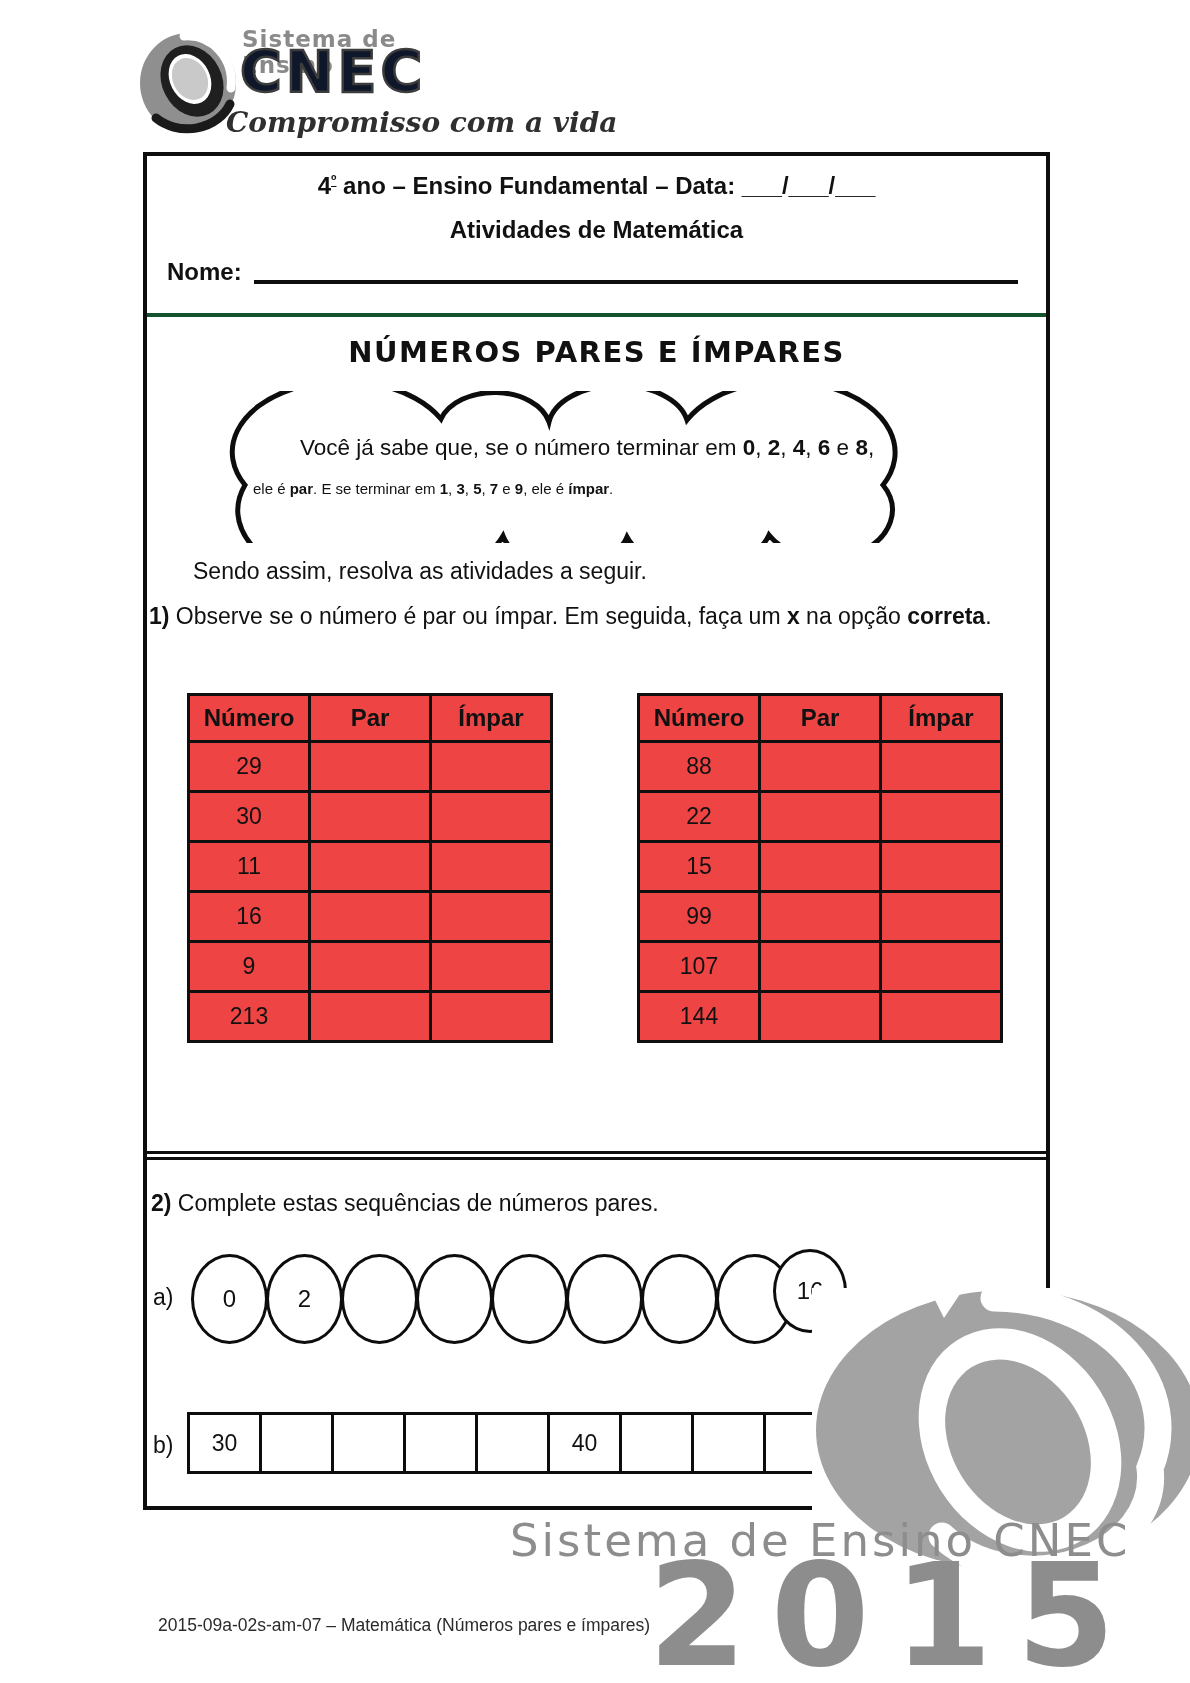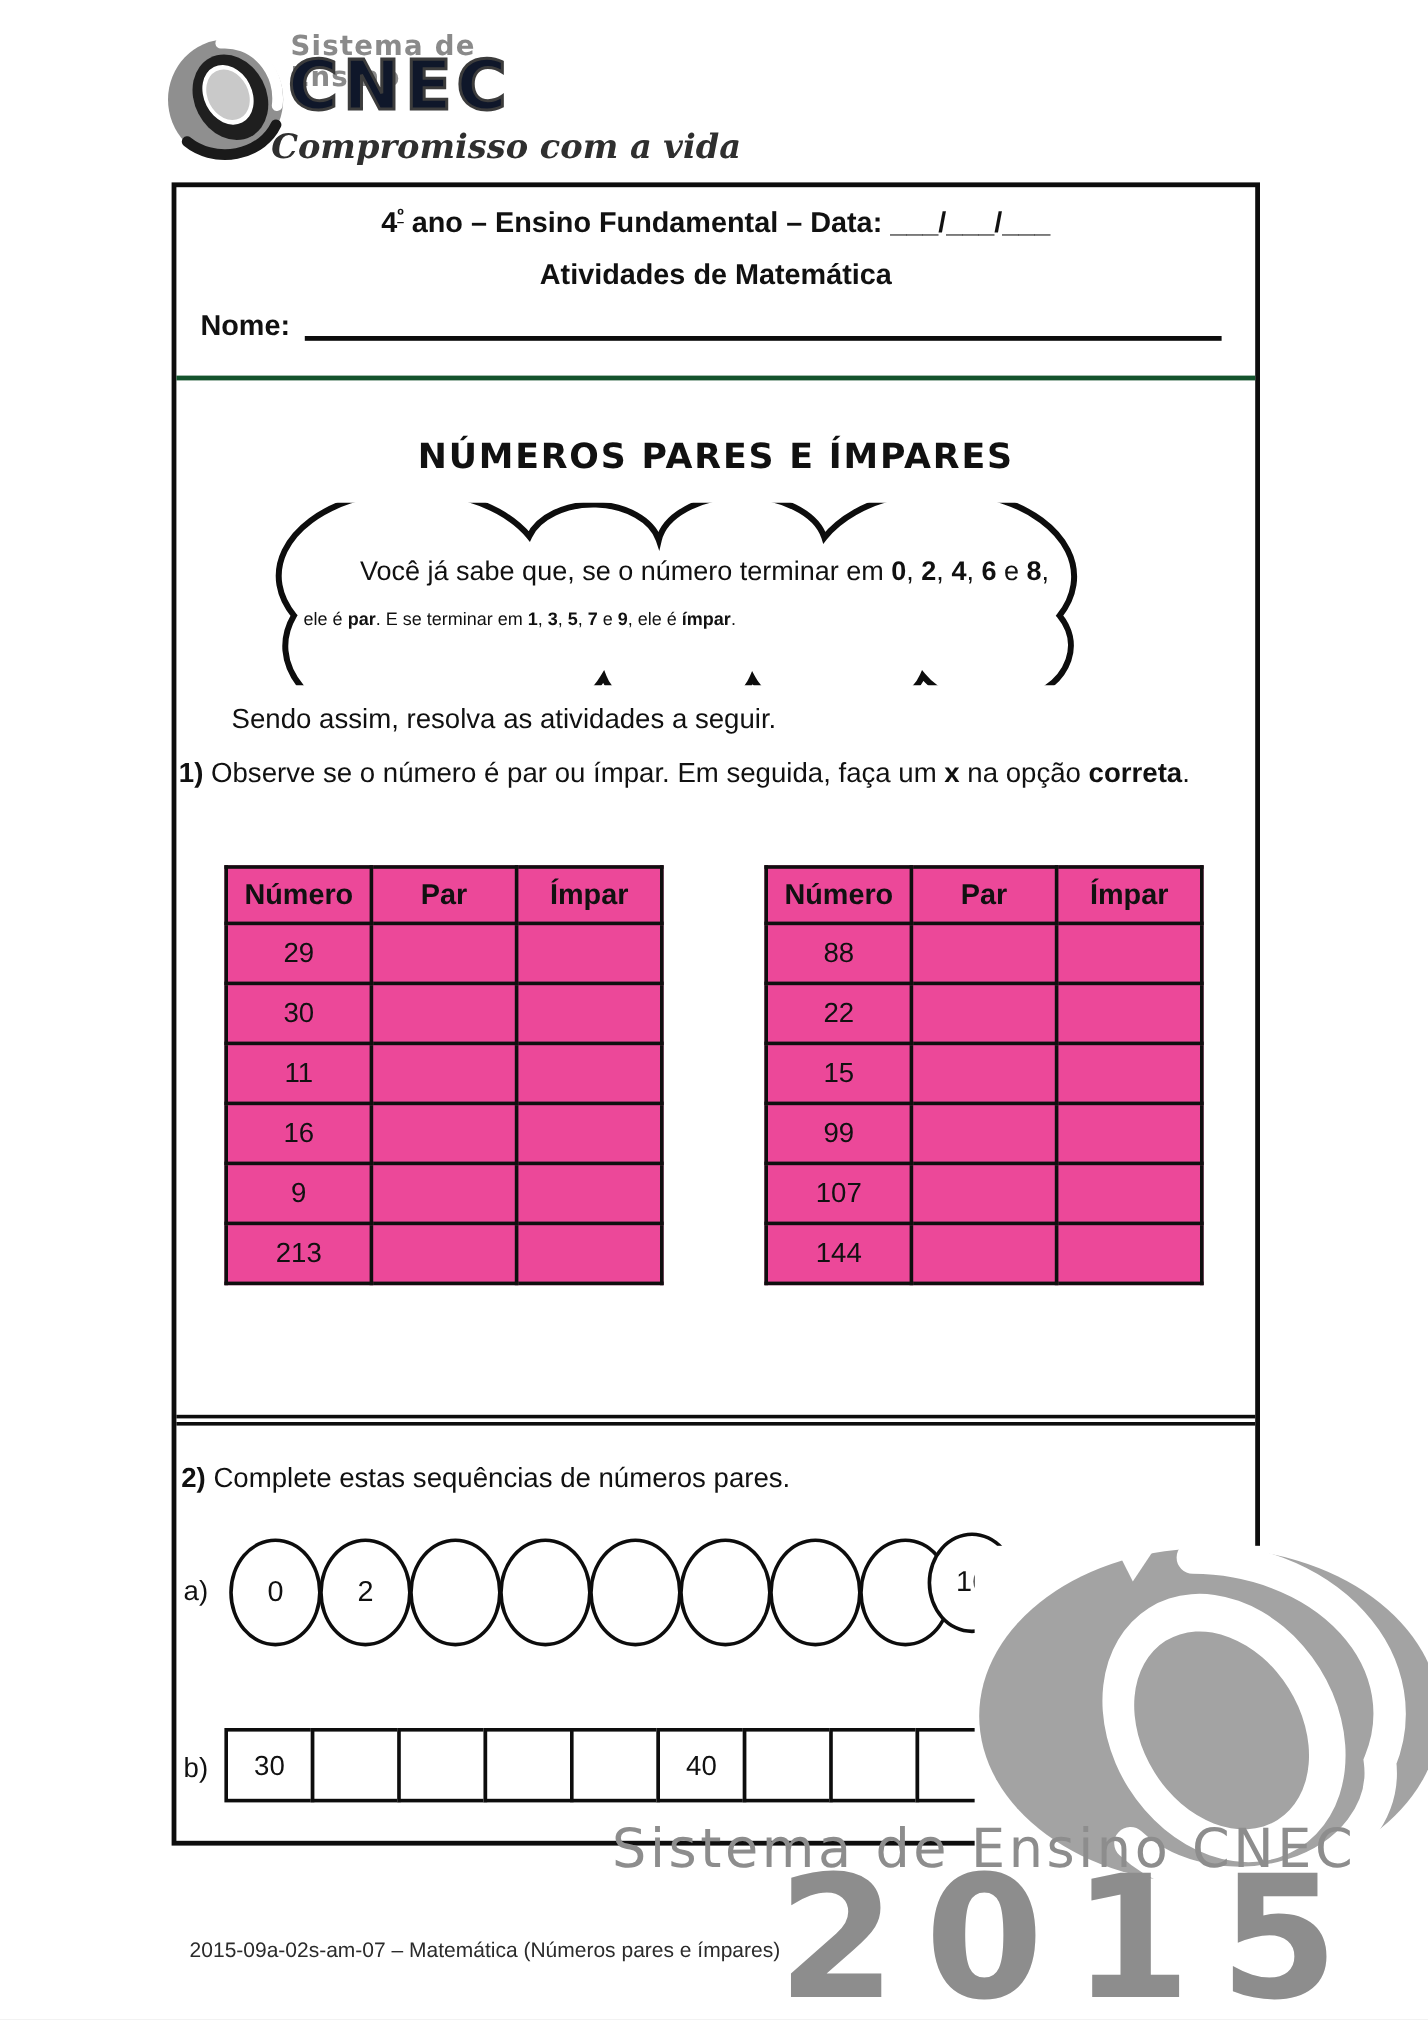--- a/index.html
+++ b/index.html
@@ -14,21 +14,21 @@
   .brand-name{position:absolute;left:102px;top:20px;font-size:57px;font-weight:bold;
               color:#0f172a;-webkit-text-stroke:2.5px #3c3c3c;letter-spacing:4px;
               text-shadow:0 0 1px #3c3c3c;font-family:"DejaVu Sans",sans-serif;line-height:1;}
   .brand-slogan{position:absolute;left:88px;top:82px;font-size:28px;font-style:italic;
                 font-weight:bold;color:#2f2f2f;font-family:"DejaVu Serif",serif;white-space:nowrap;}
 
   
   .doc{position:absolute;left:143px;top:152px;width:899px;border:4px solid #0d0d0d;background:#fff;}
   .sec{position:relative;}
   .sec-header{height:157px;border-bottom:4px solid #14532d;}
-  .sec-one{height:834px;border-bottom:9px double #0d0d0d;margin-top:28px;}
+  .sec-one{height:834px;border-bottom:9px double #0d0d0d;}
   .sec-two{height:346px;text-align:right;}
 
   .hline1{position:absolute;left:0;top:16px;width:100%;text-align:center;
           font-size:24px;font-weight:bold;}
   .ord{text-decoration:underline;font-size:0.62em;vertical-align:super;}
   .hline2{position:absolute;left:0;top:60px;width:100%;text-align:center;
           font-size:24px;font-weight:bold;}
   .name-row{position:absolute;left:20px;right:28px;top:100px;display:flex;align-items:flex-end;}
   .name-label{font-size:24px;font-weight:bold;white-space:nowrap;}
   .name-fill{flex:1;border-bottom:4px solid #0d0d0d;margin:0 0 2px 12px;height:24px;}
@@ -38,21 +38,21 @@
 
   .cloud{position:absolute;left:64px;top:74px;}
   .bub-l1{position:absolute;left:153px;top:118px;font-size:22.5px;white-space:nowrap;}
   .bub-l2{position:absolute;left:106px;top:163px;font-size:15px;white-space:nowrap;}
   .b{font-weight:bold;}
 
   .intro{position:absolute;left:46px;top:241px;font-size:23px;}
   .q1{position:absolute;left:2px;top:279px;width:893px;font-size:23px;text-align:justify;
       line-height:40px;}
 
-  .tbl{position:absolute;top:376px;border-collapse:collapse;background:#ec4899;}
+  .tbl{position:absolute;top:376px;border-collapse:collapse;background:#ef4444;}
   .tbl-left{left:40px;}
   .tbl-right{left:490px;}
   .tbl th,.tbl td{border:3px solid #0f0f0f;width:118px;text-align:center;padding:0;}
   .tbl th{height:44px;font-size:24px;font-weight:bold;}
   .tbl td{height:47px;font-size:23px;font-weight:normal;}
 
   .q2{position:absolute;left:4px;top:30px;font-size:23px;}
   .seq-label{position:absolute;left:6px;font-size:23px;}
   .lab-a{top:124px;}
   .lab-b{top:272px;}

